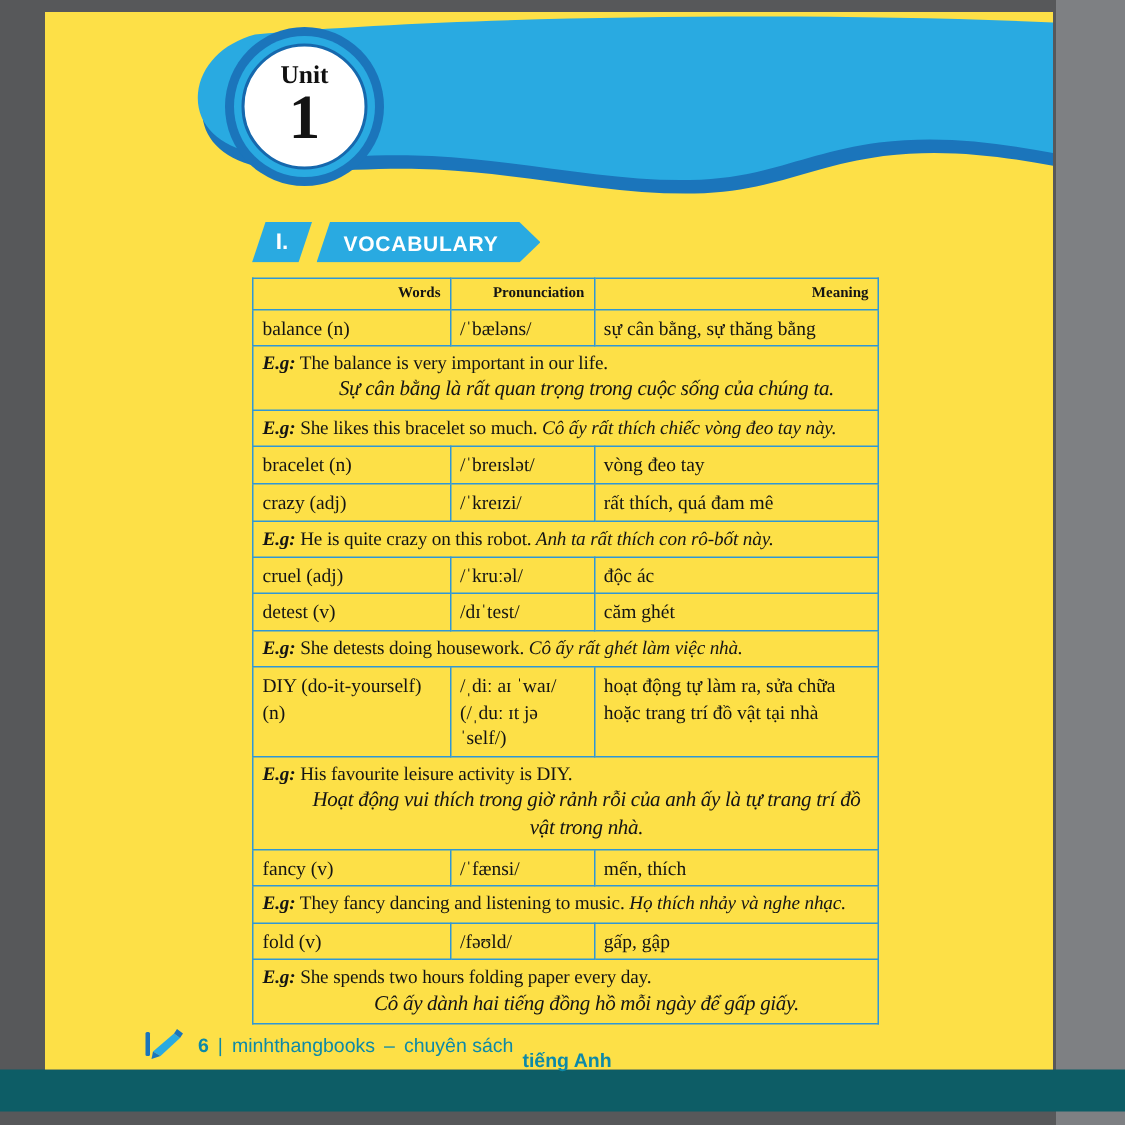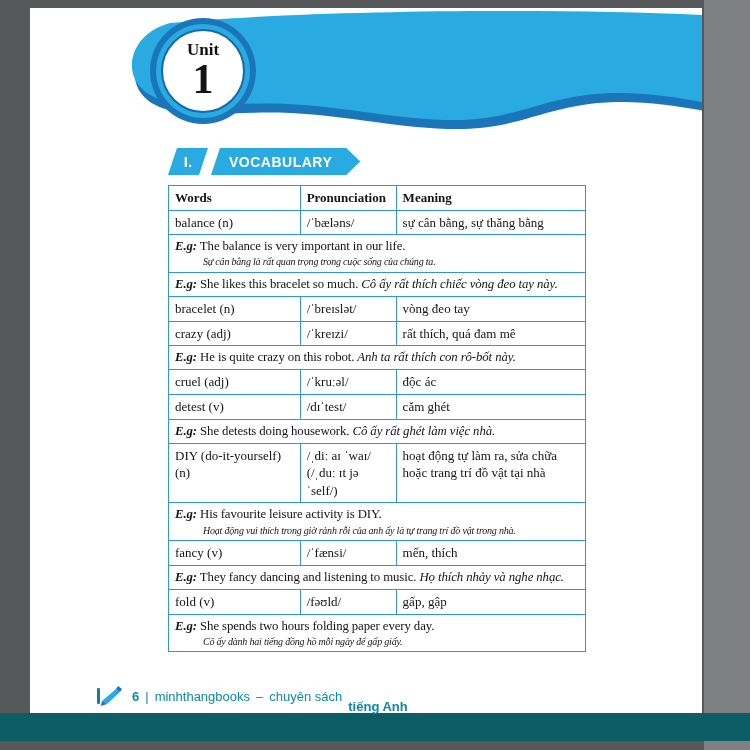--- a/index.html
+++ b/index.html
@@ -5,21 +5,21 @@
   * { margin:0; padding:0; box-sizing:border-box; }
   html,body { width:750px; height:750px; }
   body {
     position:relative;
     background:#57585a;
     font-family:"Liberation Serif", serif;
     overflow:hidden;
   }
   .right-strip { position:absolute; right:0; top:0; width:46px; height:100%; background:#7e8083; }
   .bottom-bar { position:absolute; left:0; top:713px; width:100%; height:28px; background:#0d5d66; }
-  .page { position:absolute; left:30px; top:8px; width:672px; height:705px; background:#ffffff; }
+  .page { position:absolute; left:30px; top:8px; width:672px; height:705px; background:#fde047; }
 
   
   .page-header { position:absolute; top:0; left:0; width:672px; height:150px; }
   .wave-svg { position:absolute; top:0; left:0; }
   .unit-badge {
     position:absolute; left:131px; top:21px; width:84px; height:84px;
     background:#fff; border:2px solid #1668ad; border-radius:50%;
     text-align:center; z-index:3;
   }
   .unit-label { display:block; margin-top:9px; font-weight:bold; font-size:17px; color:#111; }
@@ -43,28 +43,28 @@
     display:flex; align-items:center; font-size:14px; letter-spacing:0.5px;
     clip-path: polygon(9px 0, calc(100% - 14px) 0, 100% 50%, calc(100% - 14px) 100%, 0 100%);
   }
 
   
   .vocab-table {
     position:absolute; left:138px; top:177px; width:418px;
     border-collapse:collapse; color:#141414; font-size:13px; line-height:1.35;
   }
   .vocab-table th, .vocab-table td { border:1px solid #2f97d6; padding:3px 6px; vertical-align:top; }
-  .vocab-table th { text-align:left; font-weight:bold; font-size:13px; }
+  .vocab-table th { text-align:right; font-weight:bold; font-size:10px; }
   .c-word { width:132px; }
   .c-pron { width:96px;margin-left:32px; }
   .c-meaning { width:190px; }
   .c-example { letter-spacing:-0.1px; font-size:12.8px; }
   .eg-label { font-weight:bold; font-style:italic; }
   .eg-vi { font-style:italic; }
-  .eg-vi-block { font-style:italic; padding-left:28px; font-size:10px; letter-spacing:-0.2px; }
+  .eg-vi-block { font-style:italic; padding-left:28px; font-size:14px; letter-spacing:-0.2px;text-align:center; }
 
   
   .page-footer {
     position:absolute; left:66px; bottom:5px; height:24px;
     display:flex; align-items:center; gap:6px;
     font-family:"Liberation Sans", sans-serif; font-size:13px; color:#0d89a8;
   }
   .f-num { font-weight:bold; color:#0d89a8; }
   .f-sep { color:#0d89a8; }
   .f-bold { font-weight:bold;margin-top:20px; }

